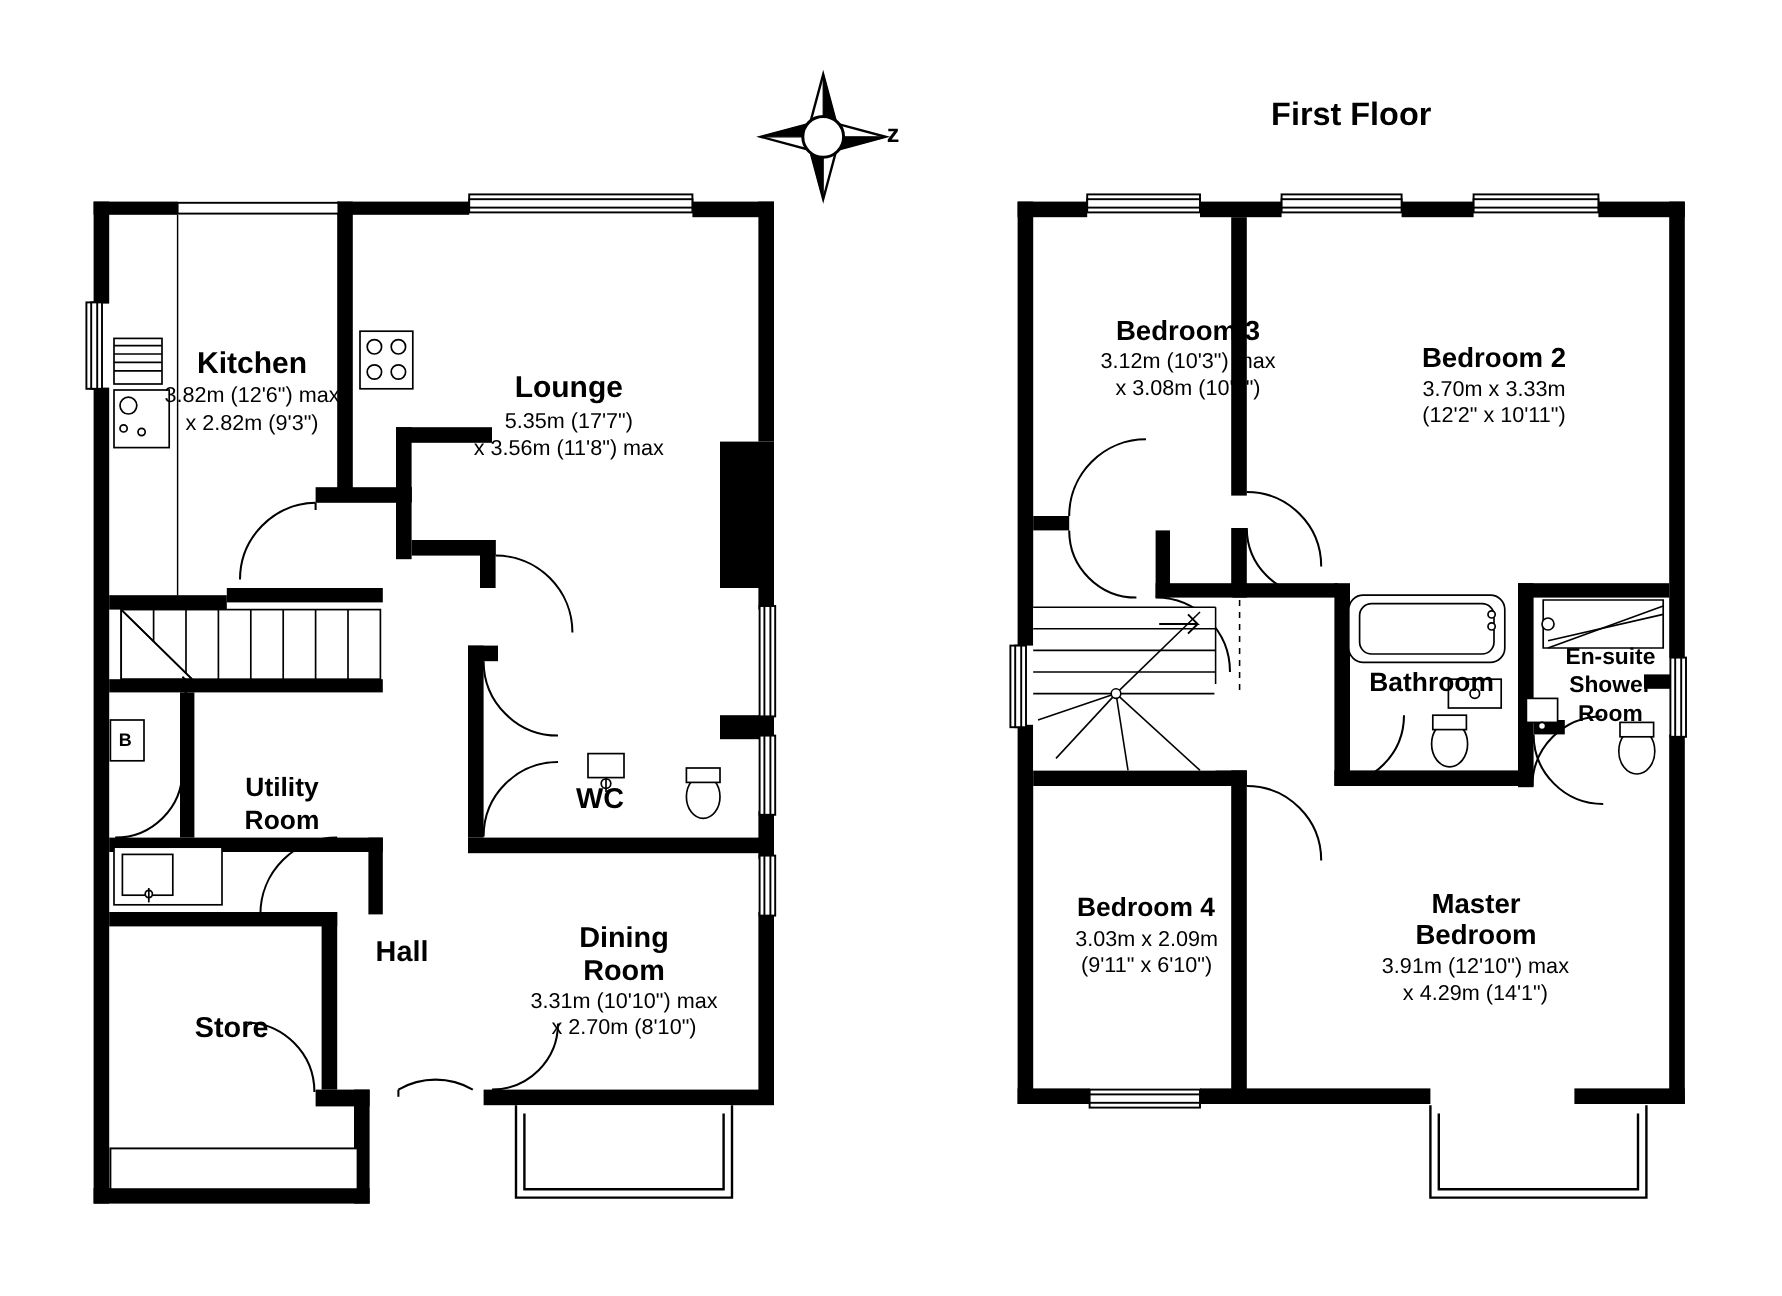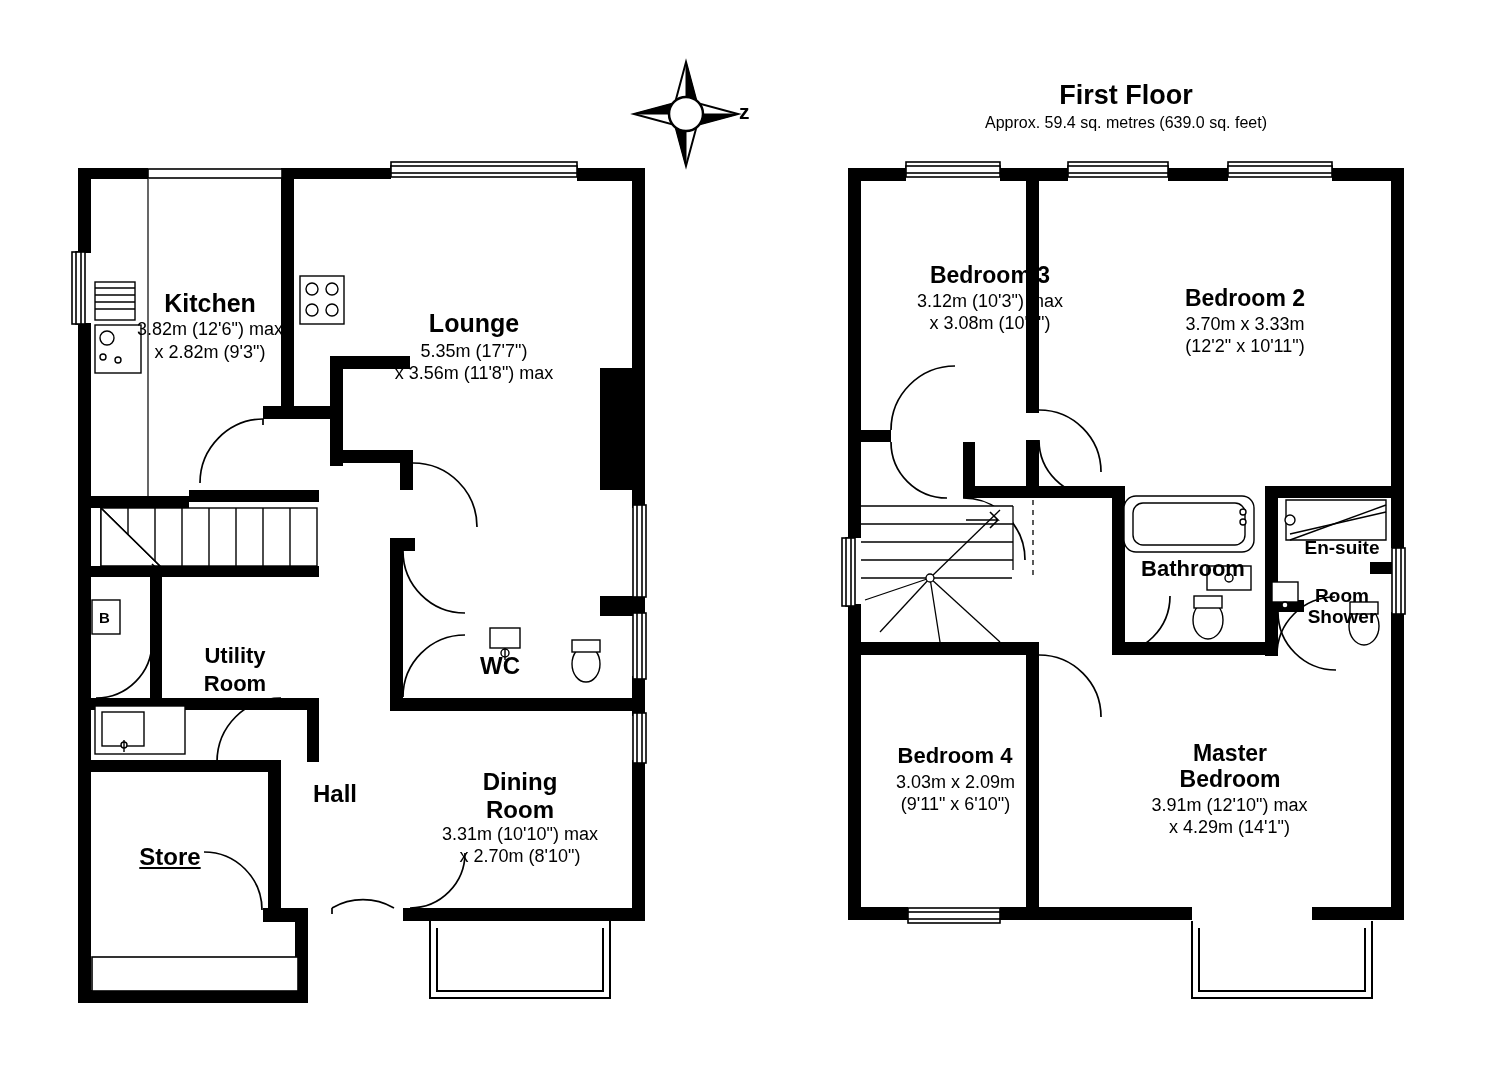--- a/index.html
+++ b/index.html
@@ -283,60 +283,59 @@
           <ellipse cx="1364" cy="626" rx="15" ry="19"></ellipse>
           <rect x="1350" y="602" width="28" height="12"></rect>
         </g>
 
       </g>
     </g>
   </svg>
 
 
   <div class="floor-title" style="left:926px;top:80px;width:400px;">First Floor</div>
-  <div class="floor-sub" style="left:926px;top:114px;width:400px;">Approx. 59.4 sq. metres (639.0 sq. feet)</div>
 
   <div class="abs lbl" style="left:739px;top:100px;font-size:21px;">z</div>
 
   <div class="room-title" style="left:110px;top:289px;width:200px;font-size:25px;">Kitchen</div>
   <div class="room-dims" style="left:100px;top:318px;width:220px;font-size:18px;">3.82m (12'6") max</div>
   <div class="room-dims" style="left:100px;top:341px;width:220px;font-size:18px;">x 2.82m (9'3")</div>
 
   <div class="room-title" style="left:374px;top:309px;width:200px;font-size:25px;">Lounge</div>
   <div class="room-dims" style="left:364px;top:340px;width:220px;font-size:18px;">5.35m (17'7")</div>
   <div class="room-dims" style="left:364px;top:362px;width:220px;font-size:18px;">x 3.56m (11'8") max</div>
 
   <div class="room-title" style="left:155px;top:643px;width:160px;font-size:22px;">Utility</div>
   <div class="room-title" style="left:155px;top:671px;width:160px;font-size:22px;">Room</div>
 
   <div class="room-title" style="left:440px;top:652px;width:120px;font-size:24px;">WC</div>
 
   <div class="room-title" style="left:275px;top:780px;width:120px;font-size:24px;">Hall</div>
 
-  <div class="room-title" style="left:105px;top:843px;width:130px;font-size:24px;text-decoration:underline;">Store</div>
+  <div class="room-title" style="left:128px;top:843px;width:130px;font-size:24px;">Store</div>
 
   <div class="room-title" style="left:425px;top:768px;width:190px;font-size:24px;">Dining</div>
   <div class="room-title" style="left:425px;top:796px;width:190px;font-size:24px;">Room</div>
   <div class="room-dims" style="left:410px;top:823px;width:220px;font-size:18px;">3.31m (10'10") max</div>
   <div class="room-dims" style="left:410px;top:845px;width:220px;font-size:18px;">x 2.70m (8'10")</div>
 
   <div class="abs lbl" style="left:99px;top:609px;font-size:15px;">B</div>
 
   <div class="room-title" style="left:890px;top:262px;width:200px;font-size:23px;">Bedroom 3</div>
   <div class="room-dims" style="left:880px;top:290px;width:220px;font-size:18px;">3.12m (10'3") max</div>
   <div class="room-dims" style="left:880px;top:312px;width:220px;font-size:18px;">x 3.08m (10'1")</div>
 
   <div class="room-title" style="left:1140px;top:285px;width:210px;font-size:23px;">Bedroom 2</div>
   <div class="room-dims" style="left:1140px;top:313px;width:210px;font-size:18px;">3.70m x 3.33m</div>
   <div class="room-dims" style="left:1140px;top:335px;width:210px;font-size:18px;">(12'2" x 10'11")</div>
 
   <div class="room-title" style="left:1118px;top:556px;width:150px;font-size:22px;">Bathroom</div>
 
   <div class="room-title" style="left:1278px;top:537px;width:128px;font-size:19px;">En-suite</div>
-  <div class="room-title" style="left:1278px;top:561px;width:128px;font-size:19px;margin-top:45px;">Shower</div>
+  <div class="room-title" style="left:1278px;top:561px;width:128px;font-size:19px;">Shower</div>
   <div class="room-title" style="left:1278px;top:585px;width:128px;font-size:19px;">Room</div>
 
   <div class="room-title" style="left:855px;top:743px;width:200px;font-size:22px;">Bedroom 4</div>
   <div class="room-dims" style="left:848px;top:771px;width:215px;font-size:18px;">3.03m x 2.09m</div>
   <div class="room-dims" style="left:848px;top:793px;width:215px;font-size:18px;">(9'11" x 6'10")</div>
 
   <div class="room-title" style="left:1125px;top:740px;width:210px;font-size:23px;">Master</div>
   <div class="room-title" style="left:1125px;top:766px;width:210px;font-size:23px;">Bedroom</div>
   <div class="room-dims" style="left:1122px;top:794px;width:215px;font-size:18px;">3.91m (12'10") max</div>
   <div class="room-dims" style="left:1122px;top:816px;width:215px;font-size:18px;">x 4.29m (14'1")</div>

